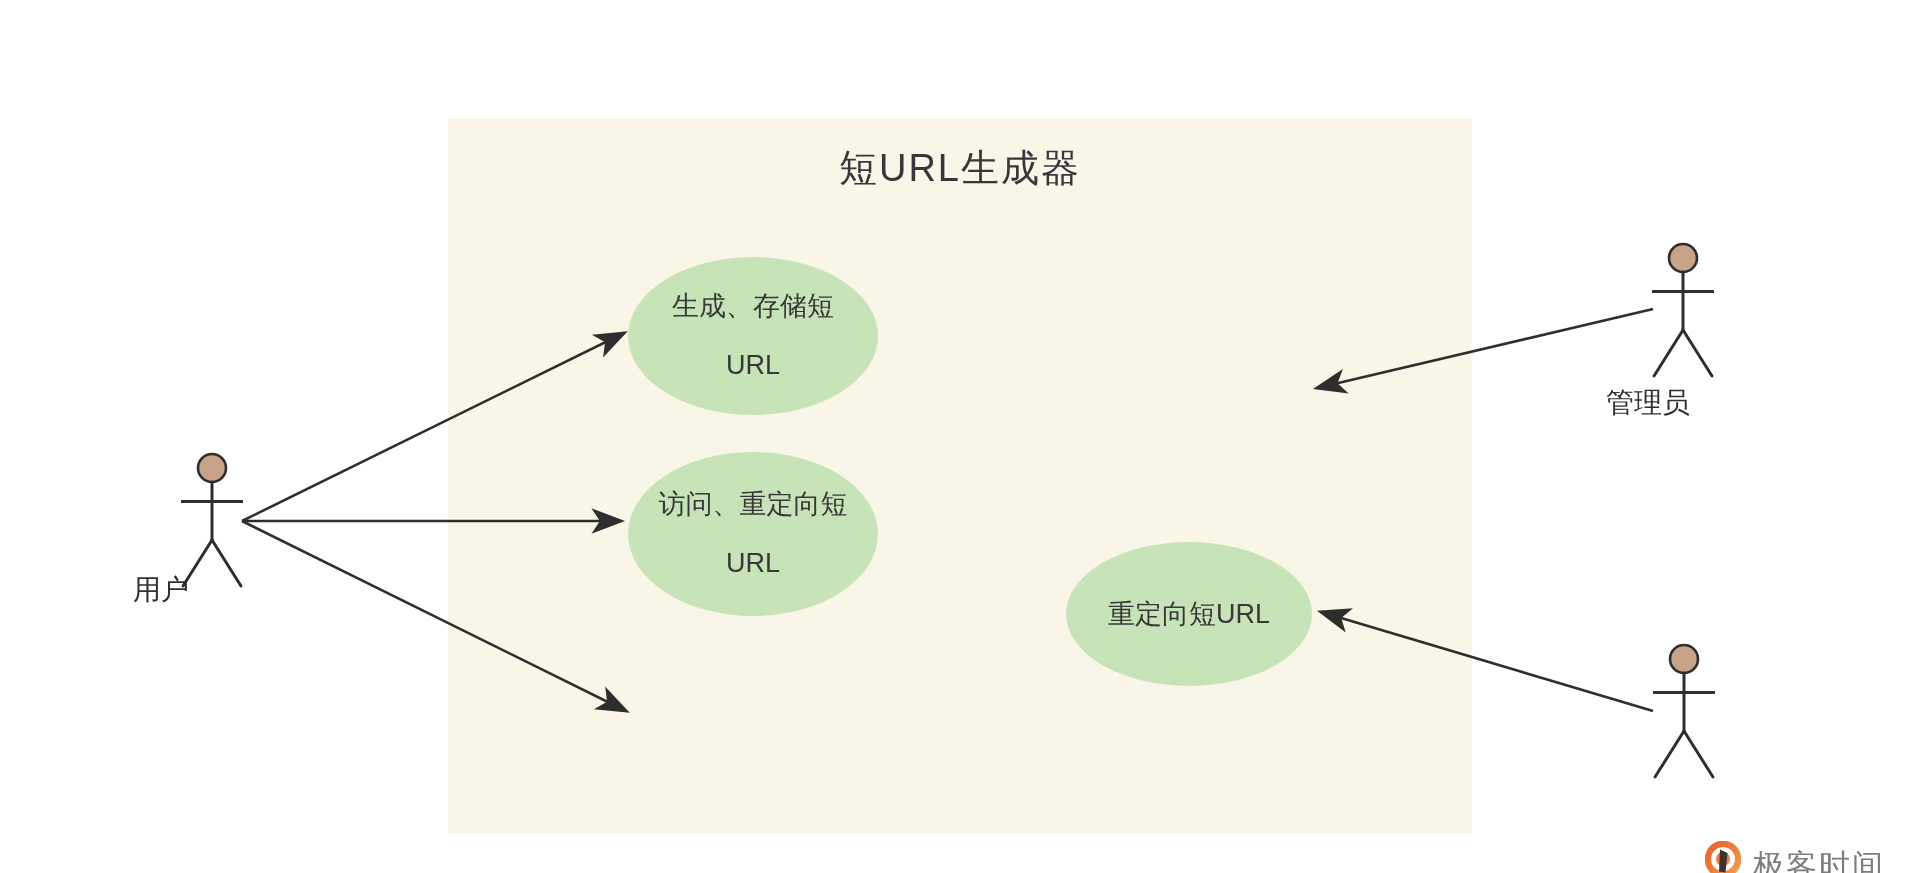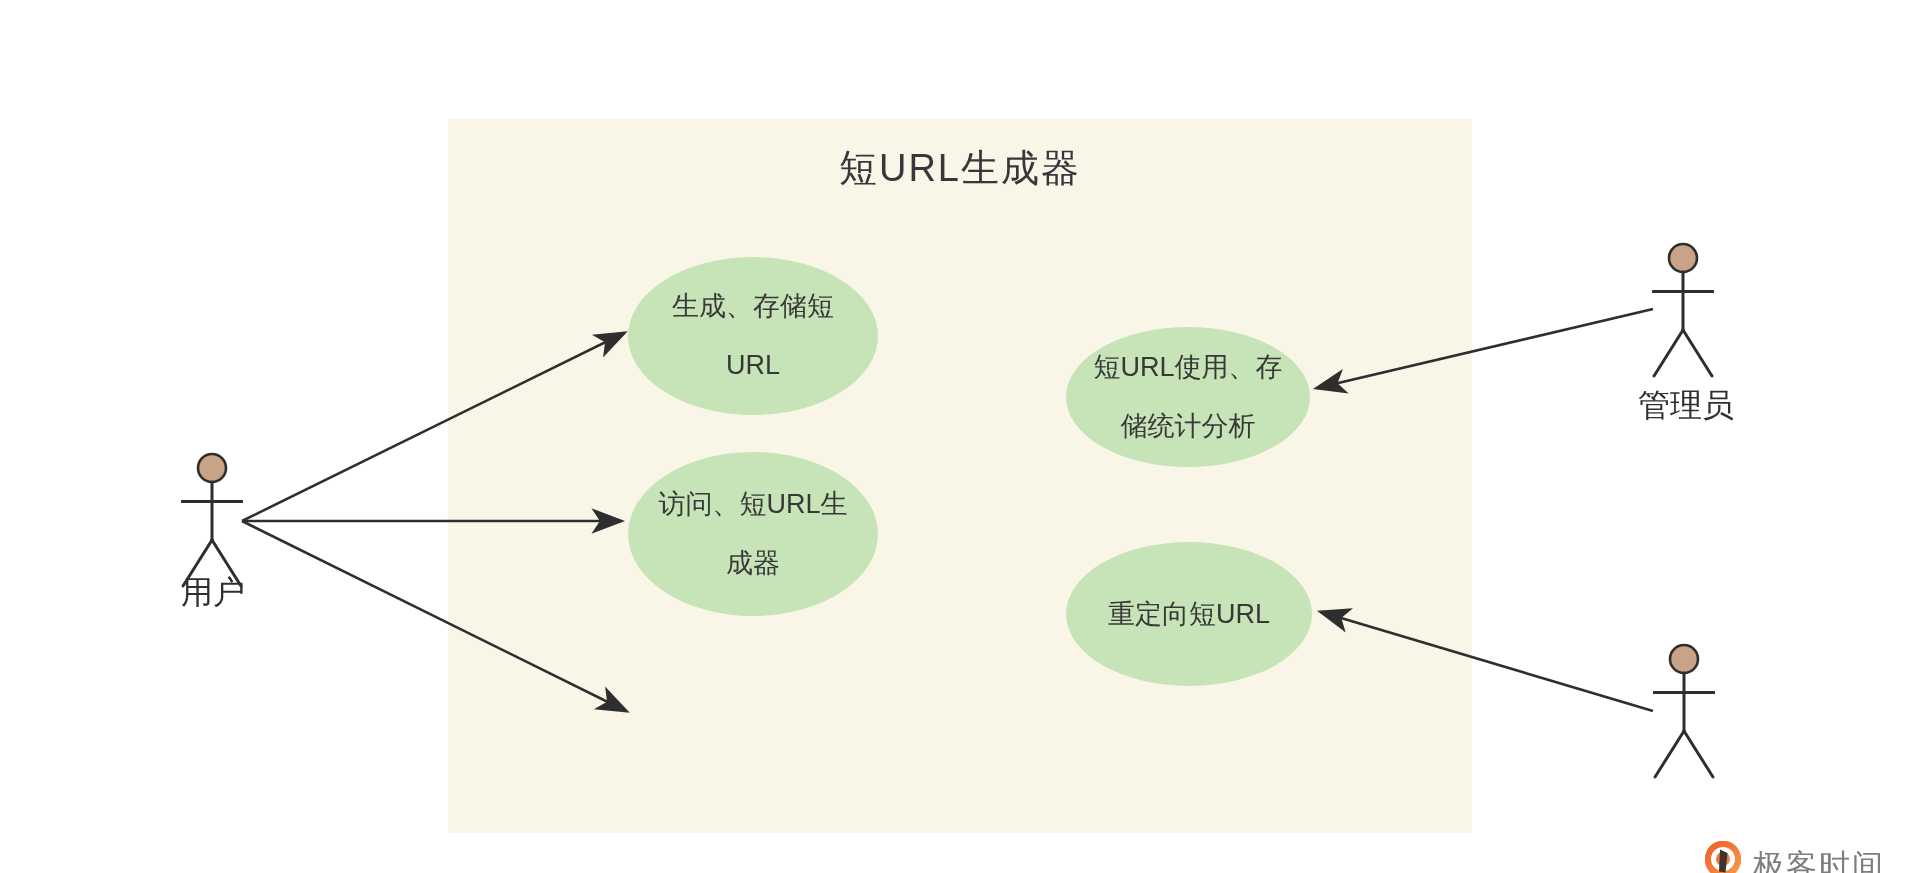--- a/index.html
+++ b/index.html
@@ -67,22 +67,22 @@
   .actor-figure {
     position: absolute;
     width: 62px;
     height: 136px;
   }
   .actor-user  { left: 181px;  top: 412px; }
   .actor-admin { left: 1652px; top: 202px; }
   .actor-cron  { left: 1653px; top: 603px; }
   .actor-label {
     position: absolute;
-    text-align: center;
-    font-size: 32px;
+    text-align: left;
+    font-size: 28px;
     font-weight: 500;
     color: #2f2f2f;
   }
   .label-user  { left: 133px;  top: 531px; width: 160px; }
   .label-admin { left: 1606px; top: 344px; width: 160px; }
   .label-cron  { left: 1593px; top: 746px; width: 180px; }
   .brand {
     position: absolute;
     left: 1703px;
     top: 801px;
@@ -117,24 +117,21 @@
       <line x1="242" y1="481" x2="626" y2="671" marker-end="url(#arrowhead)"></line>
       <line x1="1653" y1="269" x2="1317" y2="348" marker-end="url(#arrowhead)"></line>
       <line x1="1653" y1="671" x2="1321" y2="572" marker-end="url(#arrowhead)"></line>
     </g>
   </svg>
 
   <div class="use-case uc-1">
     <div class="uc-label">生成、存储短URL</div>
   </div>
   <div class="use-case uc-2">
-    <div class="uc-label">访问、短URL生成器</div>
-  </div>
-  <div class="use-case uc-4">
-    <div class="uc-label">短URL使用、存储统计分析</div>
+    <div class="uc-label">访问、重定向短URL</div>
   </div>
   <div class="use-case uc-5">
     <div class="uc-label">重定向短URL</div>
   </div>
 
   <svg class="actor-figure actor-user" viewBox="0 0 62 136">
     <g stroke="#2e2e2e" stroke-width="3" stroke-linecap="round" fill="none">
       <circle cx="31" cy="16" r="14" fill="#c9a387" stroke-width="2.6"></circle>
       <line x1="31" y1="30" x2="31" y2="88"></line>
       <line x1="1" y1="49.5" x2="61" y2="49.5"></line>

